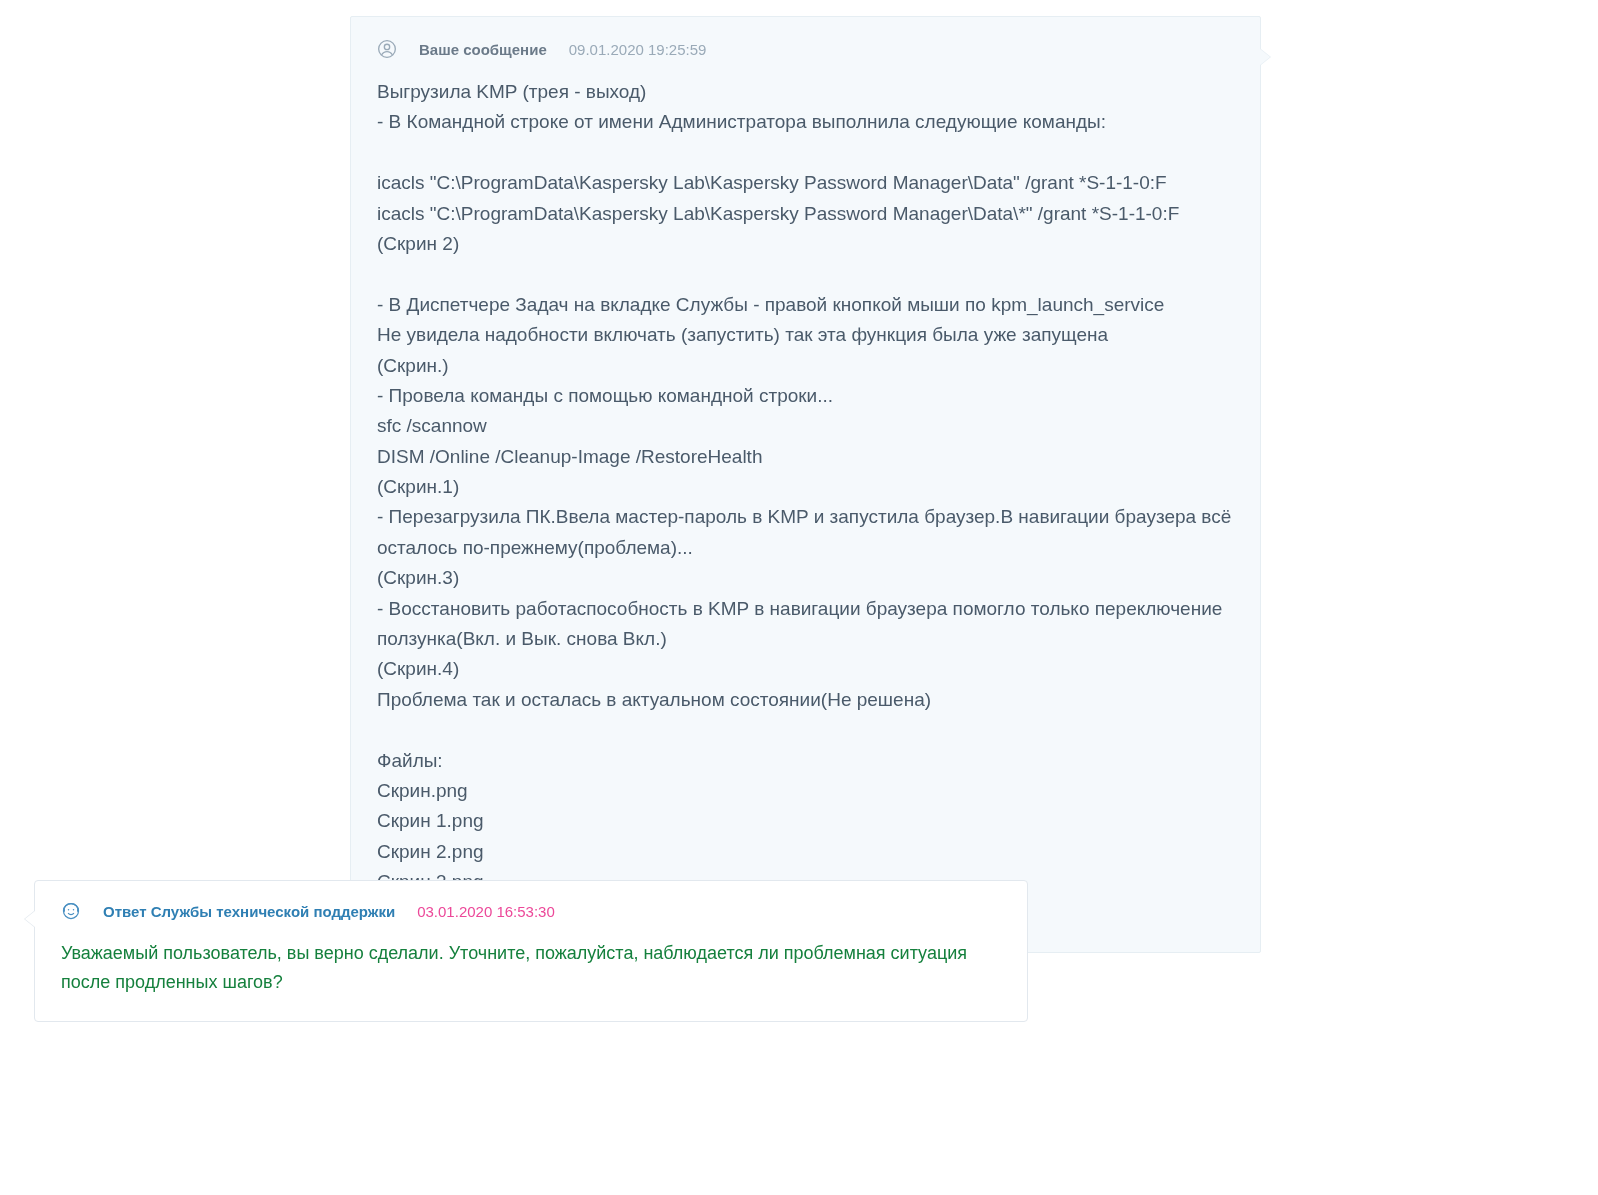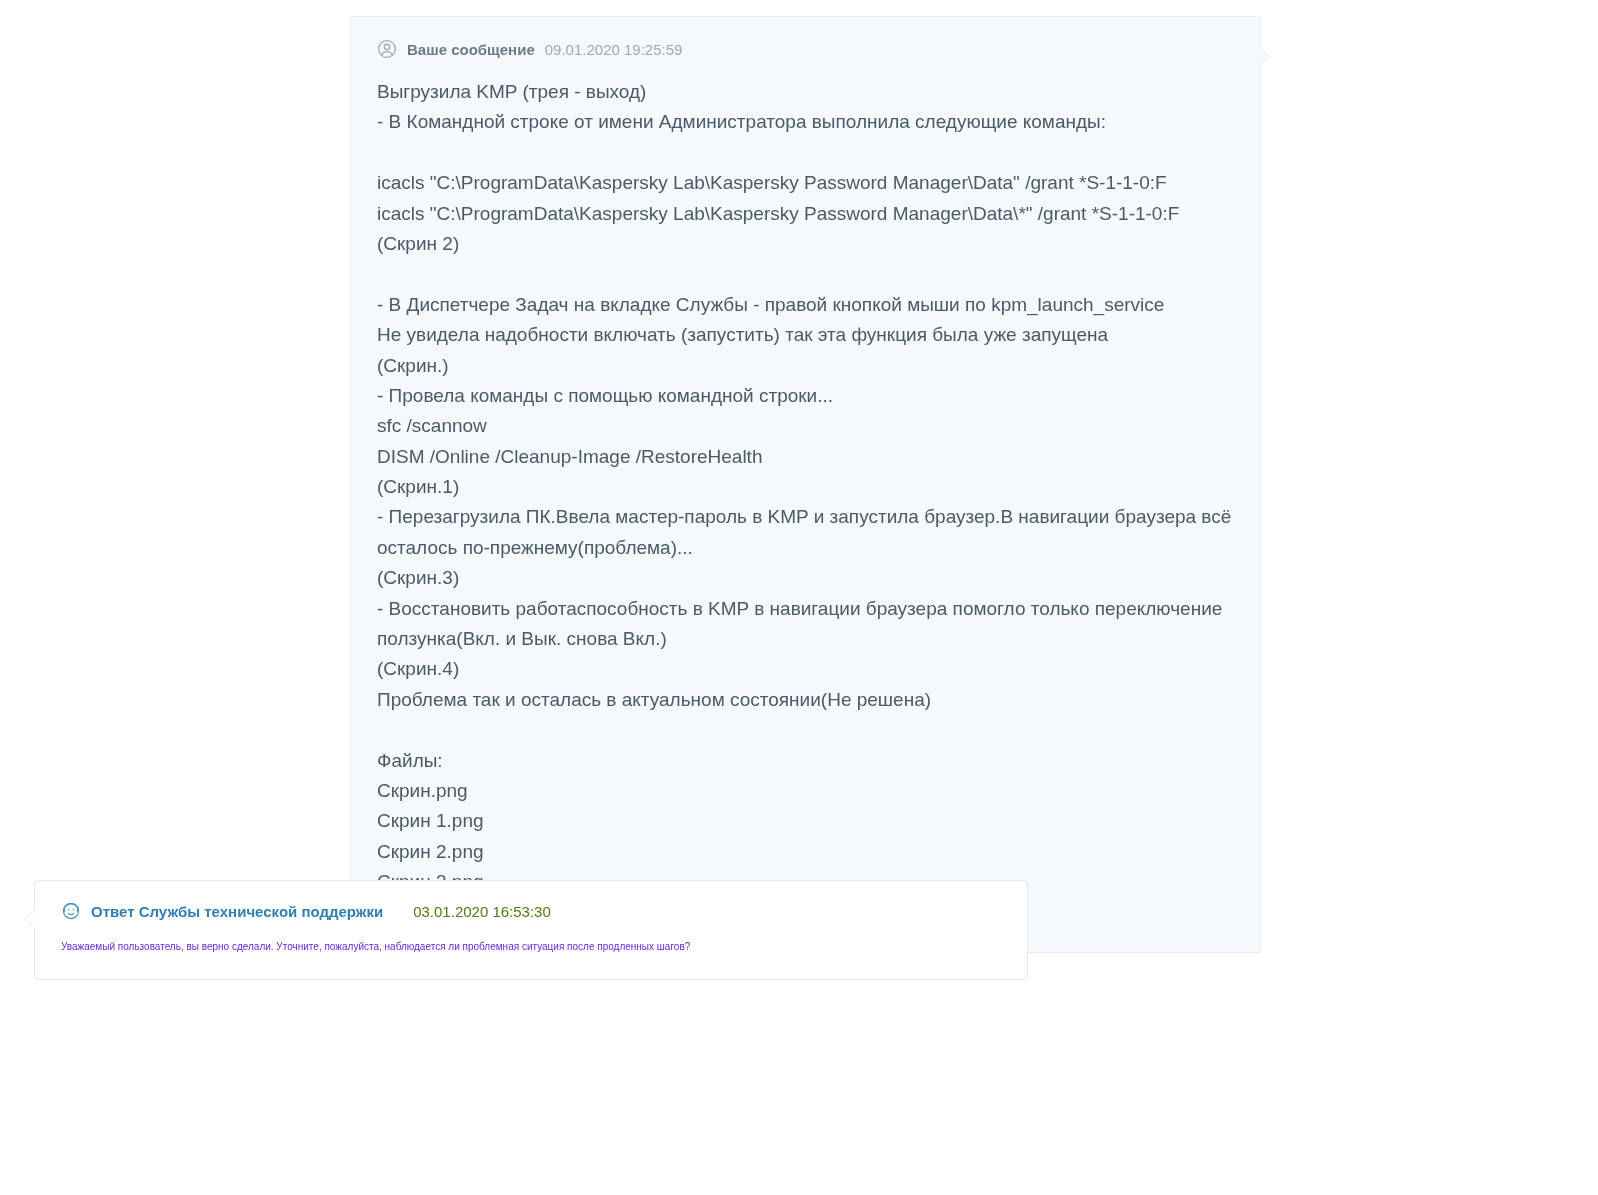--- a/index.html
+++ b/index.html
@@ -35,21 +35,21 @@
     right: -10px;
     width: 0; height: 0;
     border-top: 8px solid transparent;
     border-bottom: 8px solid transparent;
     border-left: 10px solid #f5f9fc;
     filter: drop-shadow(1px 0 0 #e6eef3);
   }
   .msg-header {
     display: flex;
     align-items: center;
-    gap: 10px;
+    gap: 22px;
     margin-bottom: 18px;
   }
   .user-icon {
     width: 20px; height: 20px;
     color: #9aaab8;
     flex: 0 0 auto;
   }
   .msg-author {
     color: #6b7a89;
     font-weight: 600;
@@ -93,28 +93,27 @@
     width: 20px; height: 20px;
     color: #4a90c2;
     flex: 0 0 auto;
   }
   .support-author {
     color: #2f7fb3;
     font-weight: 600;
     font-size: 15px;
   }
   .support-time {
-    color: #4d7c0f;
+    color: #ec4899;
     font-size: 15px;
     font-weight: 400;
-    margin-left: 20px;
   }
   .support-body {
-    color: #6d28d9;
-    font-size: 10px;
+    color: #15803d;
+    font-size: 18px;
     line-height: 1.6;
   }
 </style>
 </head>
 <body>
 
 <div class="page">
 
   <div class="user-msg">
     <div class="chevron"></div>

